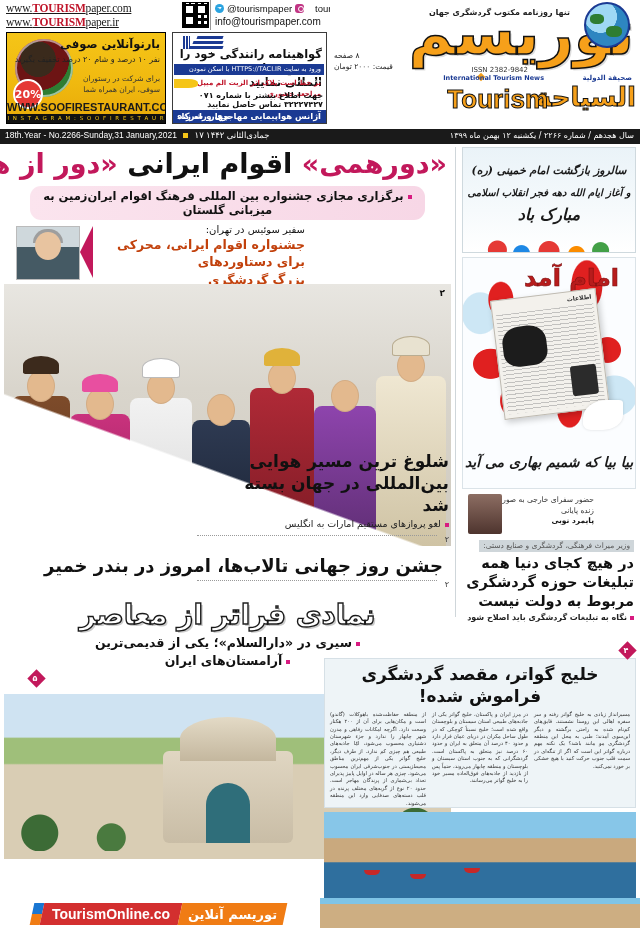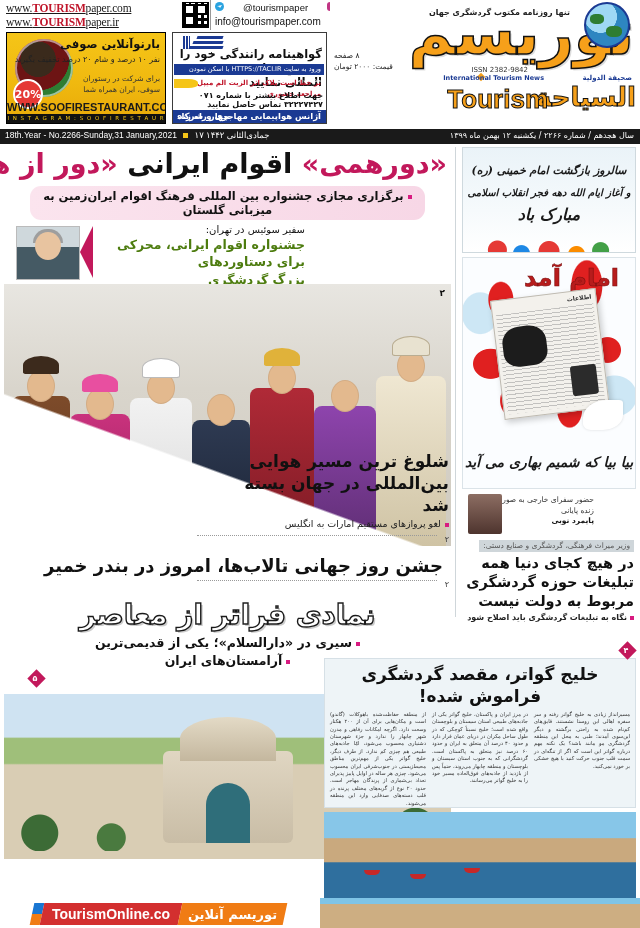--- a/index.html
+++ b/index.html
@@ -18,21 +18,21 @@
             font-family:"Liberation Serif","DejaVu Serif",serif;line-height:14px;direction:ltr;text-align:left;text-decoration:underline;}
   .url-line b{color:#c0152a;font-weight:bold;}
   .qr{position:absolute;left:182px;top:2px;width:27px;height:26px;
       background:
         linear-gradient(90deg,#000 0 3px,transparent 3px 6px,#000 6px 8px,transparent 8px 12px,#000 12px 15px,transparent 15px 18px,#000 18px 21px,transparent 21px 24px,#000 24px 27px),
         linear-gradient(0deg,#000 0 3px,transparent 3px 6px,#000 6px 9px,transparent 9px 13px,#000 13px 16px,transparent 16px 19px,#000 19px 23px,transparent 23px 26px);
       background-blend-mode:multiply;border:1px solid #000;box-sizing:border-box;}
   .qr i{display:block;width:7px;height:7px;border:2px solid #000;background:#fff;position:absolute;}
   .qr i.a{left:1px;top:1px}.qr i.b{right:1px;top:1px}.qr i.c{left:1px;bottom:1px}
   .social{position:absolute;left:215px;top:2px;width:103px;}
-  .social-row{display:flex;gap:19px;height:12px;margin-bottom:2px;direction:ltr;}
+  .social-row{display:flex;align-items:center;gap:3px;height:12px;margin-bottom:2px;direction:ltr;}
   .sic{width:9px;height:9px;border-radius:2px;display:inline-block;flex:none;}
   .sic.tg{background:#2aa3e0;border-radius:50%;position:relative;}
   .sic.tg::after{content:"";position:absolute;left:2px;top:3px;width:5px;height:3px;background:#fff;
       clip-path:polygon(0 40%,100% 0,60% 100%,45% 60%);}
   .sic.ig{background:#c13584;border-radius:3px;position:relative;}
   .sic.ig::after{content:"";position:absolute;left:2.5px;top:2.5px;width:4px;height:4px;border:1px solid #fff;border-radius:50%;}
   .social-txt{font-size:9.5px;font-family:"Liberation Sans",sans-serif;color:#111;white-space:nowrap;}
   .mailline{font-size:10px;color:#111;direction:ltr;text-align:center;margin-top:1px;
             font-family:"Liberation Sans",sans-serif;}
   .tsep{position:absolute;left:210px;top:0px;width:1px;height:30px;background:#999;}
@@ -176,21 +176,21 @@
   
   .iv{position:relative;height:58px;margin-top:4px;}
   .iv-photo{position:absolute;left:16px;top:2px;width:62px;height:52px;border:1px solid #bbb;overflow:hidden;
       background:linear-gradient(180deg,#cfd8dc 0 38%,#455a64 39% 100%);}
   .iv-photo .face{position:absolute;left:18px;top:5px;width:26px;height:28px;border-radius:50%;background:#e8c4a0;}
   .iv-photo .hair{position:absolute;left:16px;top:2px;width:30px;height:14px;border-radius:14px 14px 0 0;background:#9e9e9e;}
   .iv-arrow{position:absolute;left:80px;top:2px;width:0;height:0;border-top:26px solid transparent;
       border-bottom:26px solid transparent;border-right:13px solid #c2185b;}
   .iv-txt{position:absolute;left:94px;right:150px;top:0;text-align:right;}
   .iv-k{font-size:10px;font-weight:normal;color:#111;}
-  .iv-t{font-size:12.5px;font-weight:bold;color:#4d7c0f;line-height:17px;margin-top:1px;}
+  .iv-t{font-size:12.5px;font-weight:bold;color:#c2410c;line-height:17px;margin-top:1px;}
 
   
   .bigphoto{position:relative;margin:2px 4px 0;height:262px;overflow:hidden;
             background:linear-gradient(180deg,#e8e6e1 0%,#d9d5cc 40%,#cfcabf 100%);}
   .bp-people{position:absolute;left:0;bottom:0;width:100%;height:100%;}
   .fig{position:absolute;bottom:0;border-radius:8px 8px 0 0;}
   .fig .head{position:absolute;left:50%;transform:translateX(-50%);top:-26px;width:26px;height:30px;
        border-radius:50%;background:#e3b98e;border:1px solid #0001;}
   .fig .hat{position:absolute;left:50%;transform:translateX(-50%);top:-40px;width:36px;height:18px;border-radius:50% 50% 10% 10%;}
   .bp-cut{position:absolute;left:0;bottom:0;width:100%;height:100%;

